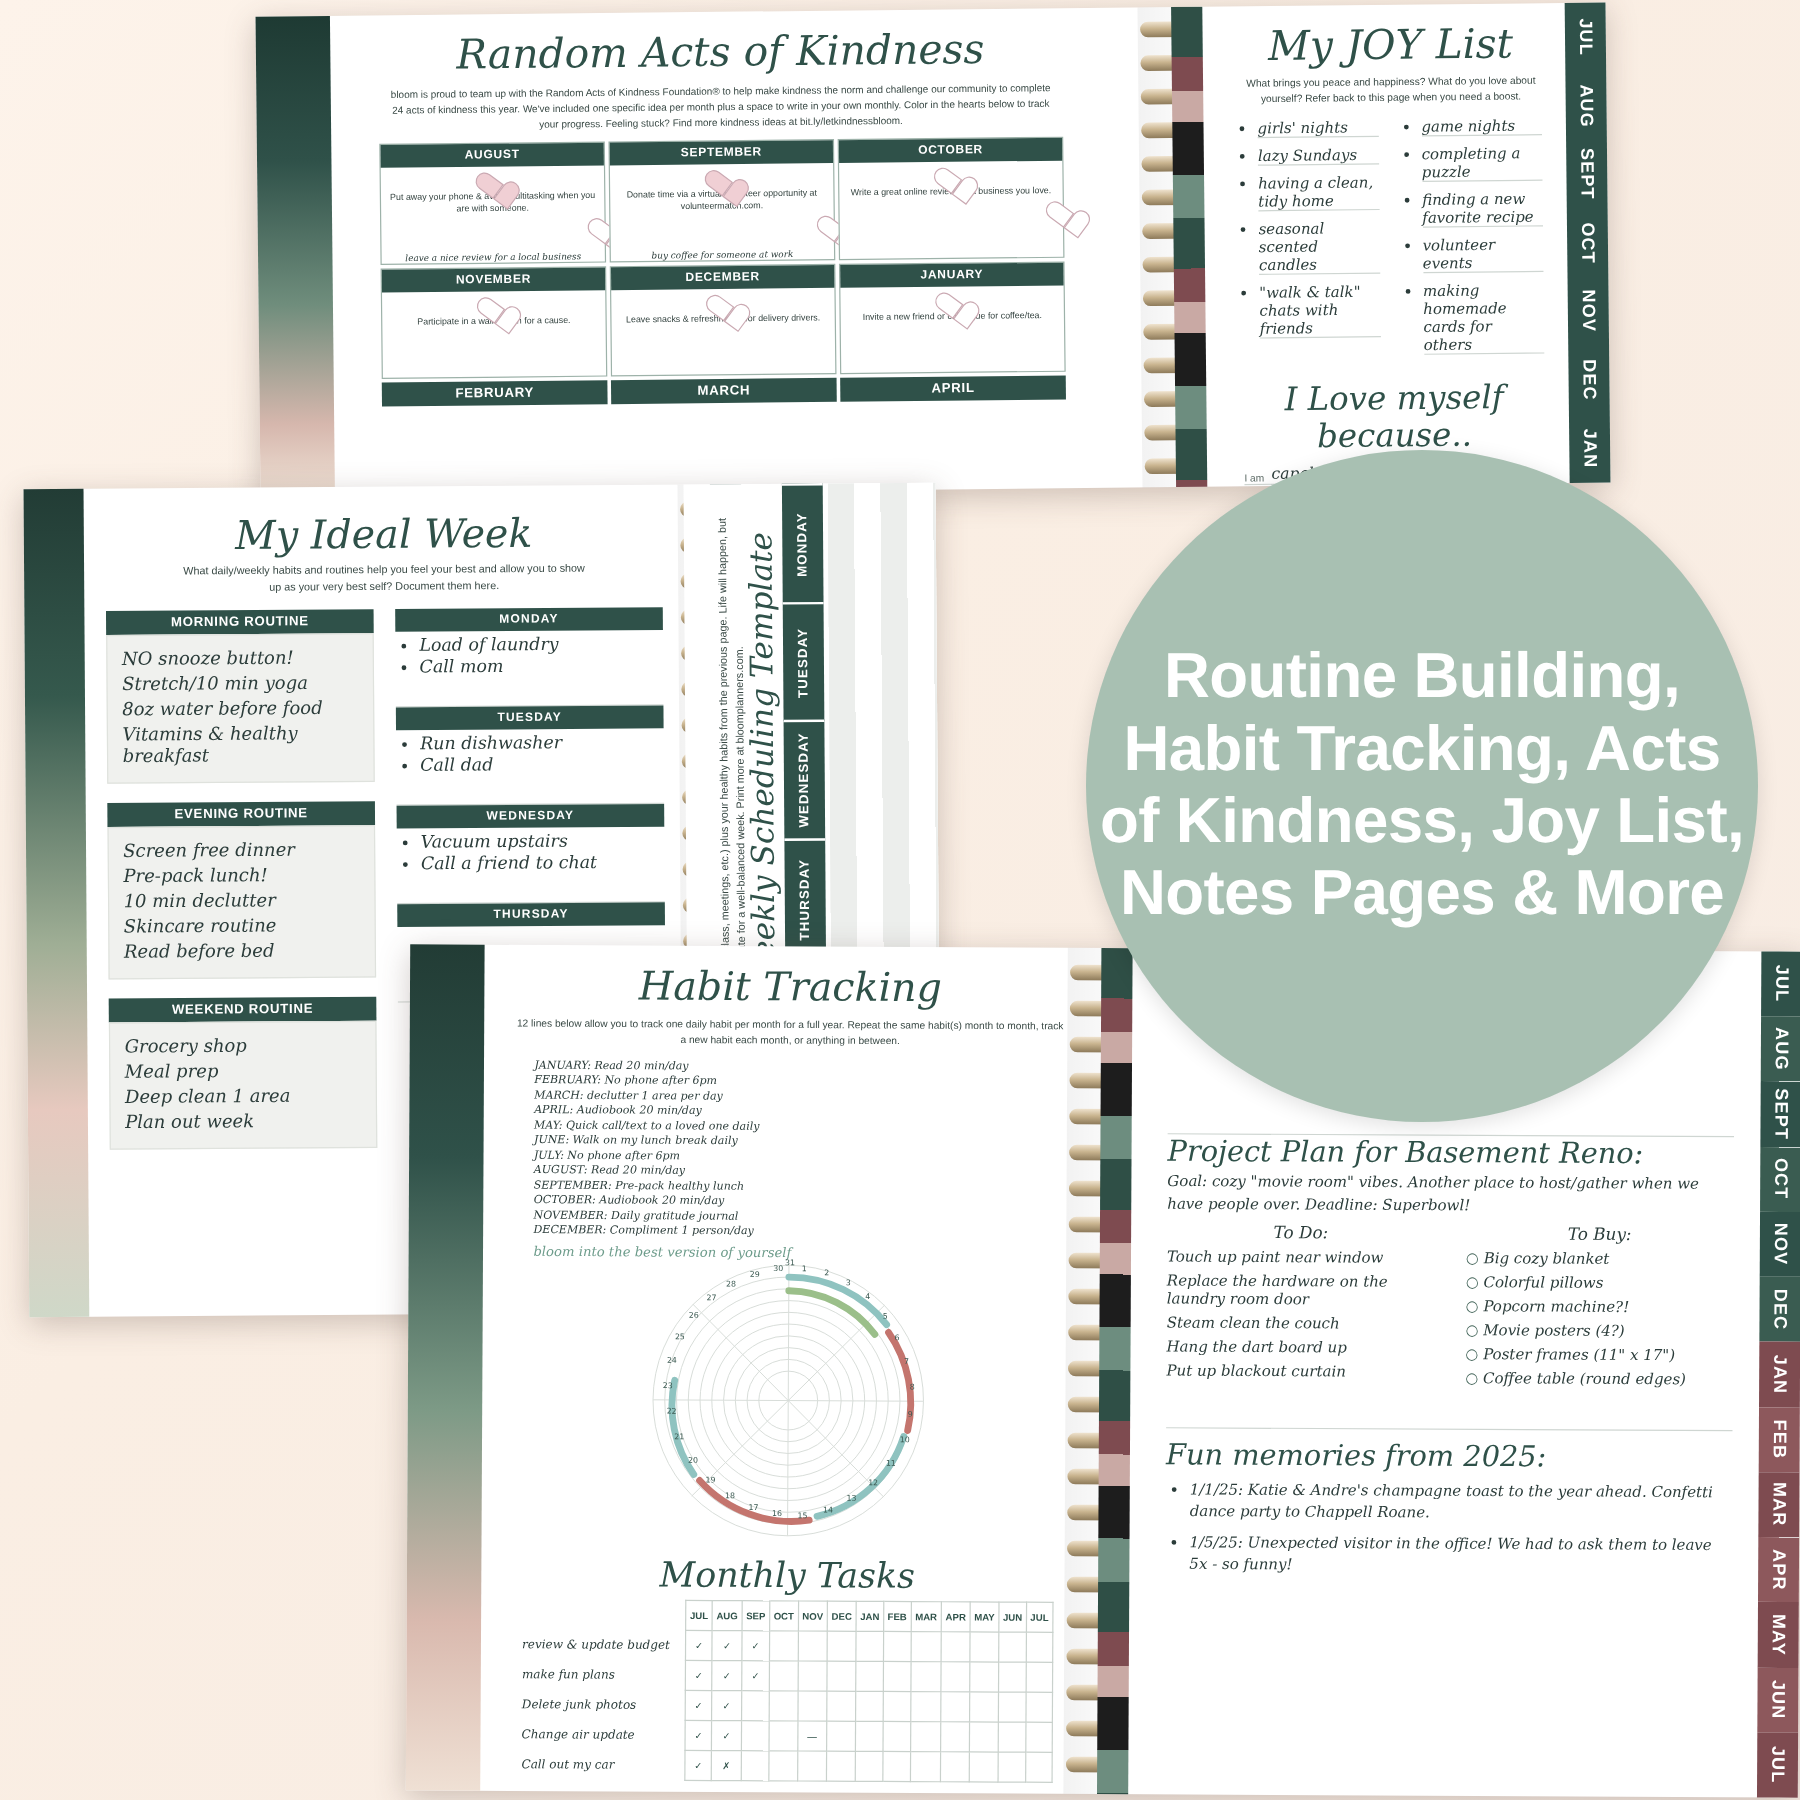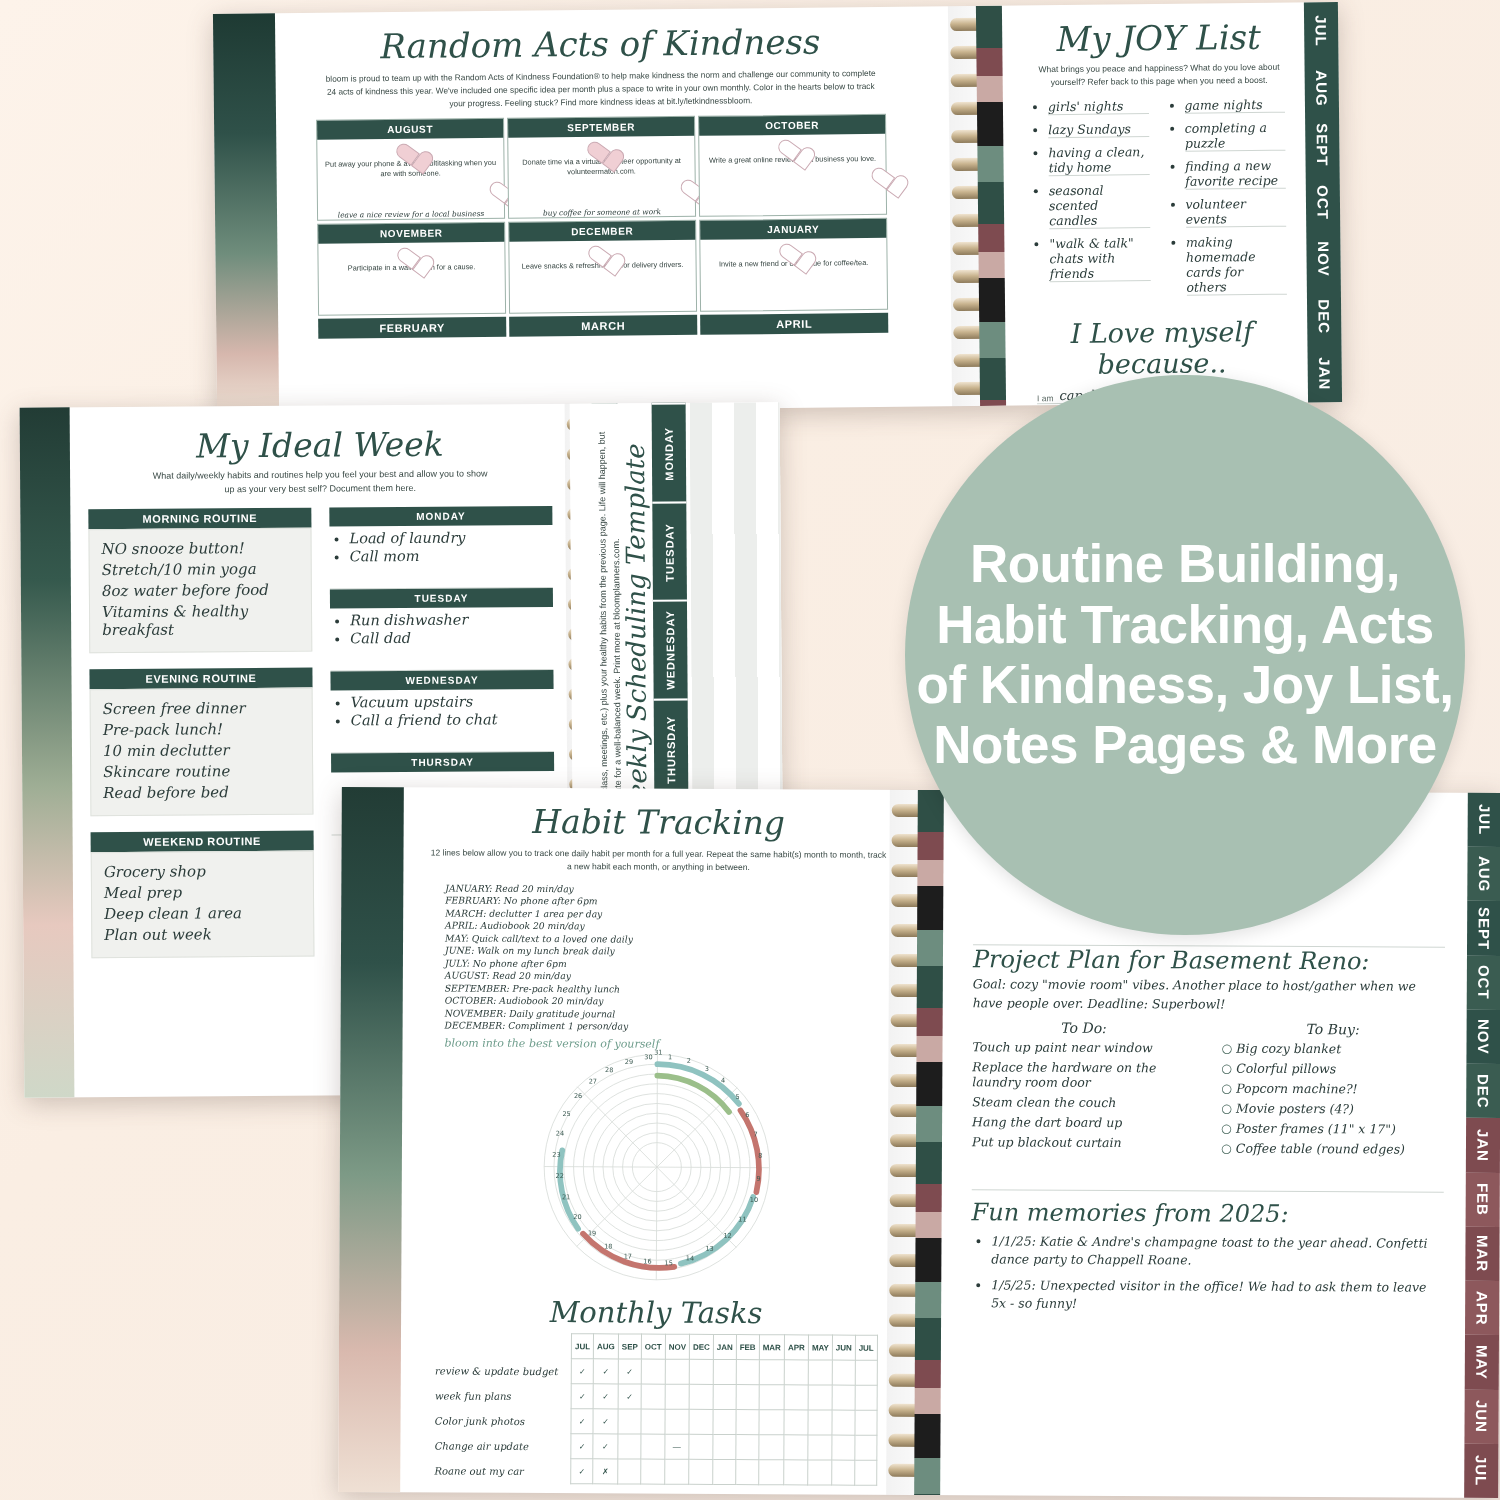--- a/index.html
+++ b/index.html
@@ -481,37 +481,37 @@
             <td></td>
         <td></td>
             <td></td>
             <td></td>
         <td></td>
             <td></td>
             <td></td>
             <td></td>
       </tr>
       <tr>
-        <td class="task">week fun plans</td>
+        <td class="task">make fun plans</td>
         <td class="chk">✓</td>
             <td class="chk">✓</td>
             <td class="chk">✓</td>
         <td></td>
             <td></td>
             <td></td>
         <td></td>
             <td></td>
             <td></td>
         <td></td>
             <td></td>
             <td></td>
             <td></td>
       </tr>
       <tr>
-        <td class="task">Color junk photos</td>
+        <td class="task">Delete junk photos</td>
         <td class="chk">✓</td>
             <td class="chk">✓</td>
             <td></td>
         <td></td>
             <td></td>
             <td></td>
         <td></td>
             <td></td>
             <td></td>
         <td></td>
@@ -529,21 +529,21 @@
             <td></td>
         <td></td>
             <td></td>
             <td></td>
         <td></td>
             <td></td>
             <td></td>
             <td></td>
       </tr>
       <tr>
-        <td class="task">Roane out my car</td>
+        <td class="task">Call out my car</td>
         <td class="chk">✓</td>
             <td class="xx">✗</td>
             <td></td>
         <td></td>
             <td></td>
             <td></td>
         <td></td>
             <td></td>
             <td></td>
         <td></td>

